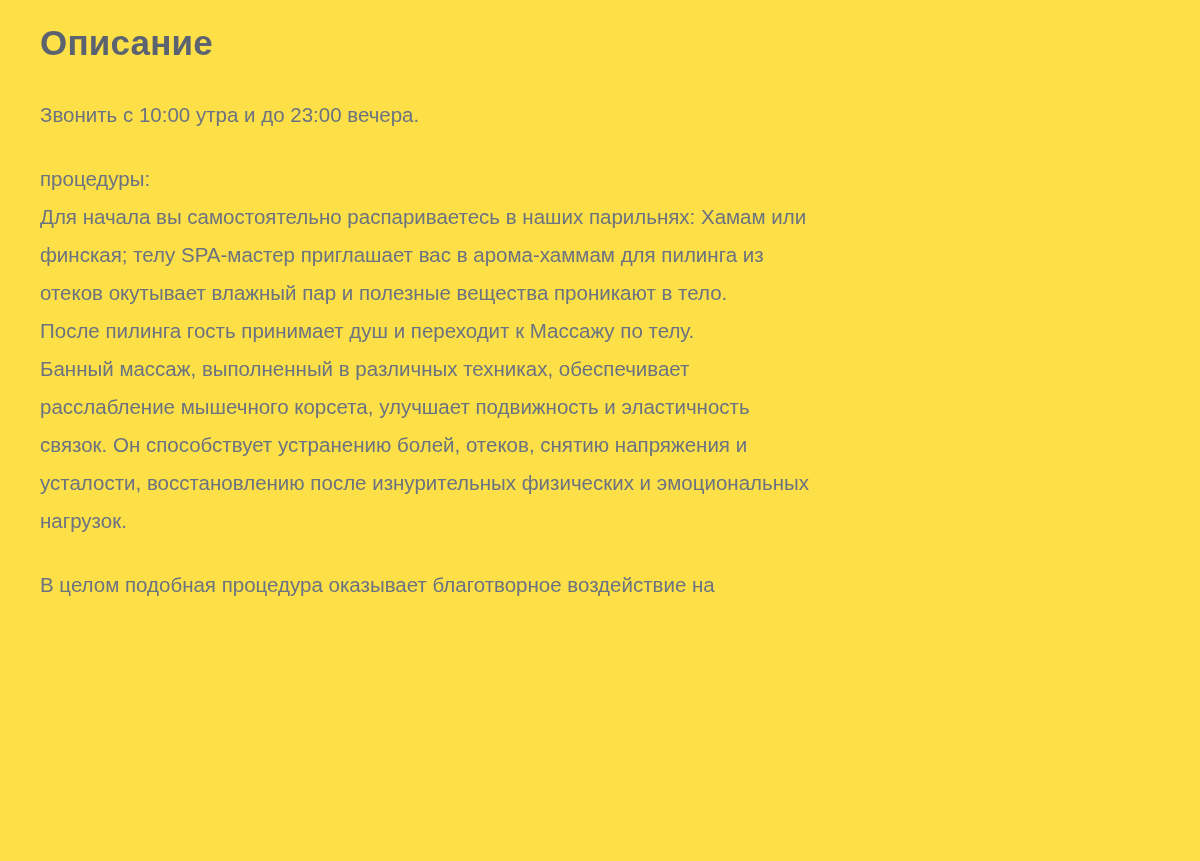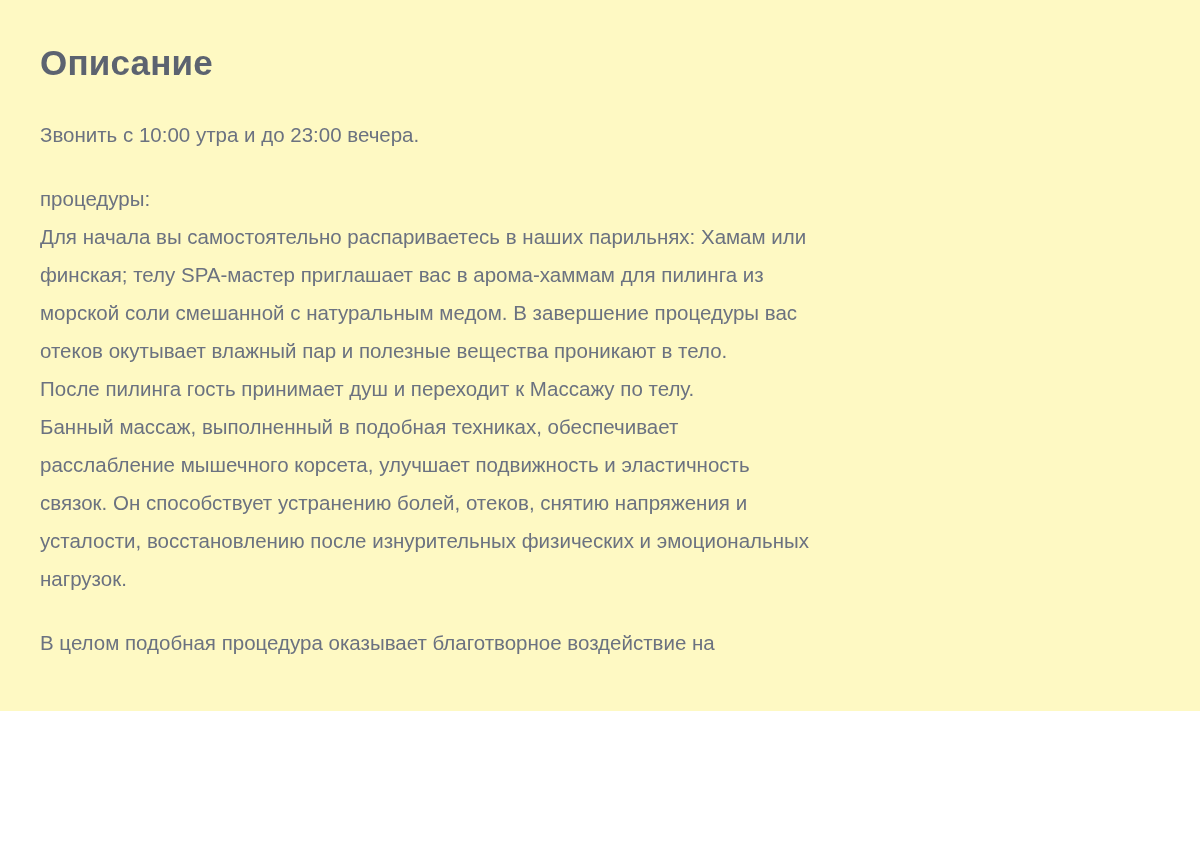--- a/index.html
+++ b/index.html
@@ -9,23 +9,23 @@
   }
   body {
     width: 1200px;
     height: 861px;
     font-family: "Liberation Sans", sans-serif;
     overflow: hidden;
   }
   .page {
     box-sizing: border-box;
     width: 1200px;
-    height: 711px;
-    padding: 42px 40px 0 40px;
-    background: #fef9c3;
+    height: 861px;
+    padding: 22px 40px 0 40px;
+    background: #fde047;
   }
   .page-title {
     font-size: 35px;
     line-height: 1.2;
     font-weight: 700;
     color: #5c6370;
     margin: 0 0 32px 0;
     letter-spacing: 0.2px;
   }
   .desc-body {
@@ -59,24 +59,23 @@
 
     <p class="para para-block">
       <span class="line">Звонить с 10:00 утра и до 23:00 вечера.</span>
     </p>
 
 
     <p class="para para-block">
       <span class="line">процедуры:</span>
       <span class="line">Для начала вы самостоятельно распариваетесь в наших парильнях: Хамам или</span>
       <span class="line">финская; телу SPA-мастер приглашает вас в арома-хаммам для пилинга из</span>
-      <span class="line">морской соли смешанной с натуральным медом. В завершение процедуры вас</span>
       <span class="line">отеков окутывает влажный пар и полезные вещества проникают в тело.</span>
       <span class="line">После пилинга гость принимает душ и переходит к Массажу по телу.</span>
-      <span class="line">Банный массаж, выполненный в подобная техниках, обеспечивает</span>
+      <span class="line">Банный массаж, выполненный в различных техниках, обеспечивает</span>
       <span class="line">расслабление мышечного корсета, улучшает подвижность и эластичность</span>
       <span class="line">связок. Он способствует устранению болей, отеков, снятию напряжения и</span>
       <span class="line">усталости, восстановлению после изнурительных физических и эмоциональных</span>
       <span class="line">нагрузок.</span>
     </p>
 
     <p class="para para-block">
       <span class="line">В целом подобная процедура оказывает благотворное воздействие на</span>
 
     </p>

